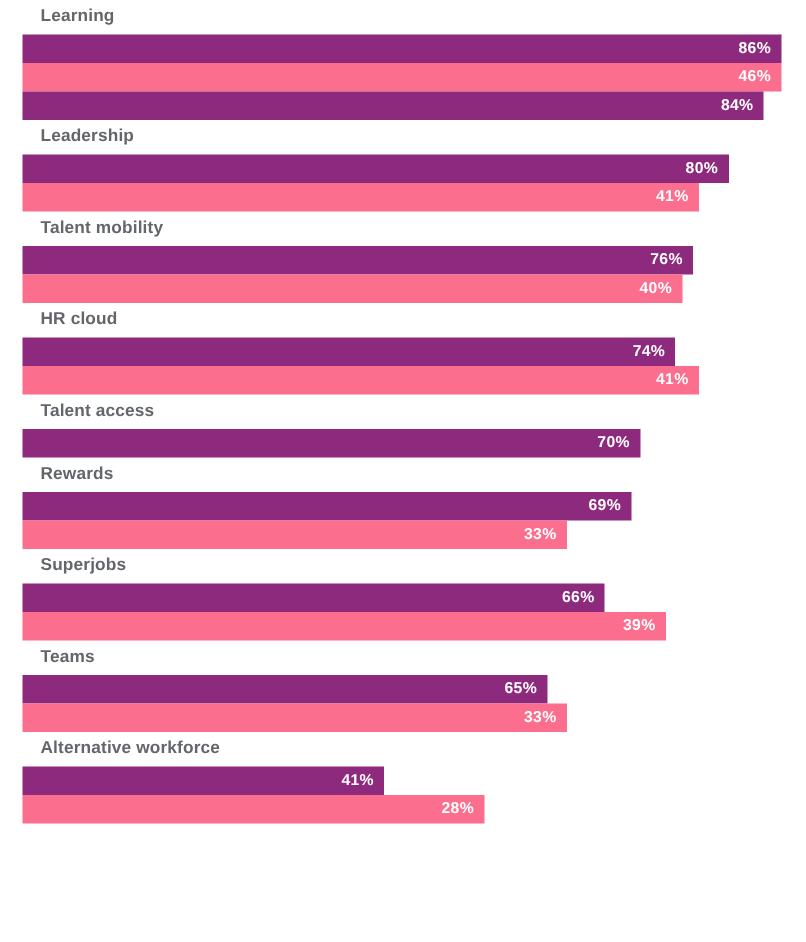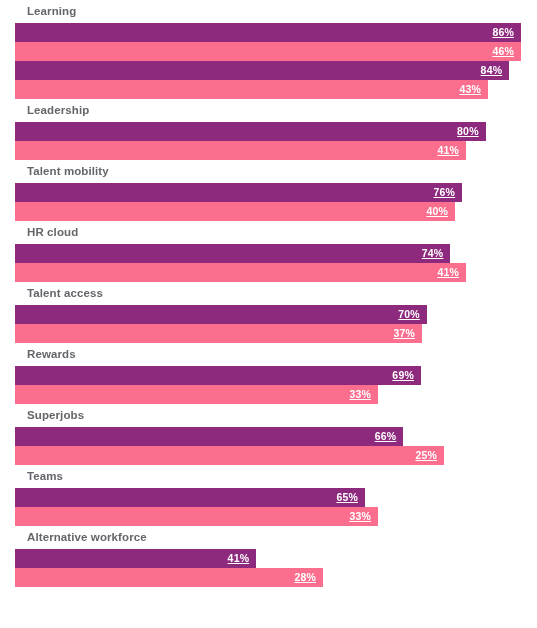--- a/index.html
+++ b/index.html
@@ -61,21 +61,20 @@
   .bar-secondary {
     background: #fc6e8e;
   }
   .bar-value {
     color: #ffffff;
     font-size: 10.5px;
     font-weight: bold;
     letter-spacing: 0.2px;
     line-height: 19px;
     white-space: nowrap;
-    text-decoration: underline;
   }
 </style>
 </head>
 <body>
 
 <div id="chart-root">
     <div class="group">
       <div class="group-label">Learning</div>
       <div class="bar-row">
         <div class="bar bar-primary" style="width: 506px; background: rgb(142, 42, 126);">
@@ -85,25 +84,20 @@
       <div class="bar-row">
         <div class="bar bar-secondary" style="width: 506px; background: rgb(252, 110, 142); justify-content: flex-end;">
           <span class="bar-value">46%</span>
         </div>
       </div>
     </div>
     <div class="group">
       <div class="bar-row">
         <div class="bar bar-primary" style="width: 494.233px; background: rgb(142, 42, 126);">
           <span class="bar-value">84%</span>
-        </div>
-      </div>
-      <div class="bar-row">
-        <div class="bar bar-secondary" style="width: 473px; background: rgb(252, 110, 142);">
-          <span class="bar-value">43%</span>
         </div>
       </div>
     </div>
     <div class="group">
       <div class="group-label">Leadership</div>
       <div class="bar-row">
         <div class="bar bar-primary" style="width: 470.698px; background: rgb(142, 42, 126);">
           <span class="bar-value">80%</span>
         </div>
       </div>
@@ -139,25 +133,20 @@
         </div>
       </div>
     </div>
     <div class="group">
       <div class="group-label">Talent access</div>
       <div class="bar-row">
         <div class="bar bar-primary" style="width: 411.86px; background: rgb(142, 42, 126);">
           <span class="bar-value">70%</span>
         </div>
       </div>
-      <div class="bar-row">
-        <div class="bar bar-secondary" style="width: 407px; background: rgb(252, 110, 142);">
-          <span class="bar-value">37%</span>
-        </div>
-      </div>
     </div>
     <div class="group">
       <div class="group-label">Rewards</div>
       <div class="bar-row">
         <div class="bar bar-primary" style="width: 405.977px; background: rgb(142, 42, 126);">
           <span class="bar-value">69%</span>
         </div>
       </div>
       <div class="bar-row">
         <div class="bar bar-secondary" style="width: 363px; background: rgb(252, 110, 142);">
@@ -167,21 +156,21 @@
     </div>
     <div class="group">
       <div class="group-label">Superjobs</div>
       <div class="bar-row">
         <div class="bar bar-primary" style="width: 388.326px; background: rgb(142, 42, 126);">
           <span class="bar-value">66%</span>
         </div>
       </div>
       <div class="bar-row">
         <div class="bar bar-secondary" style="width: 429px; background: rgb(252, 110, 142);">
-          <span class="bar-value">25%</span>
+          <span class="bar-value">39%</span>
         </div>
       </div>
     </div>
     <div class="group">
       <div class="group-label">Teams</div>
       <div class="bar-row">
         <div class="bar bar-primary" style="width: 350px; background: rgb(142, 42, 126); padding-left: 36px;">
           <span class="bar-value">65%</span>
         </div>
       </div>

